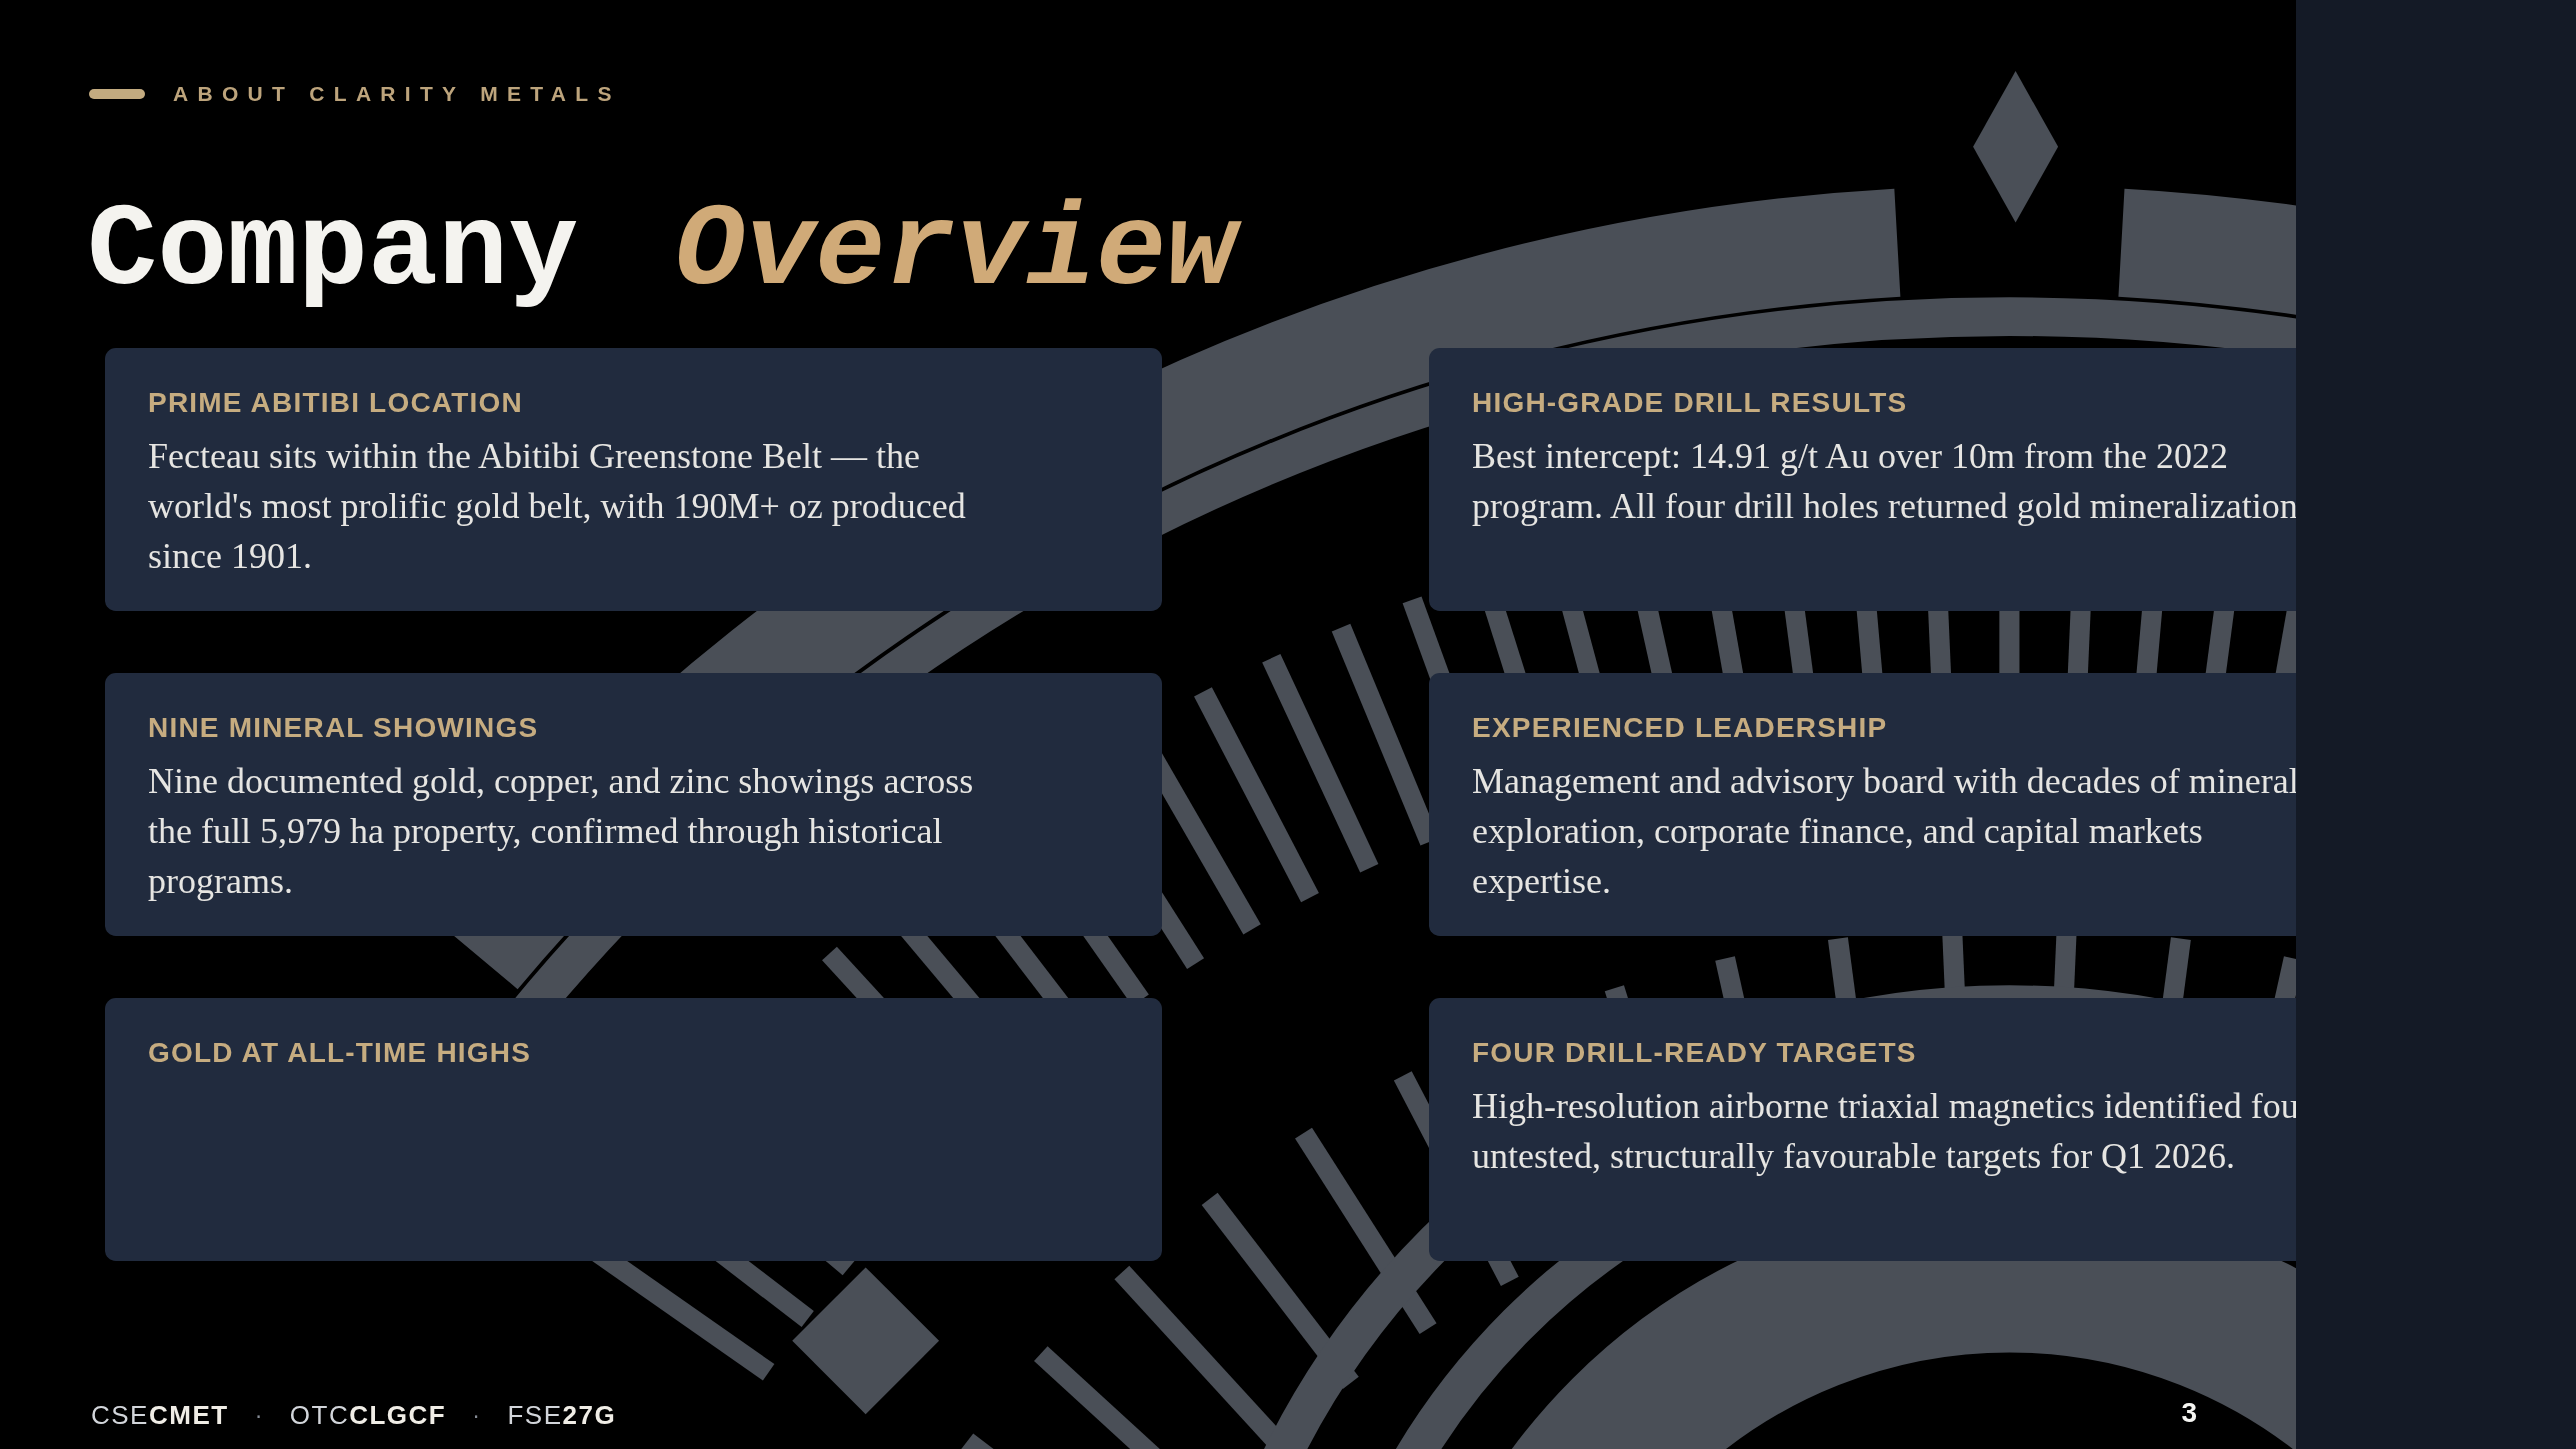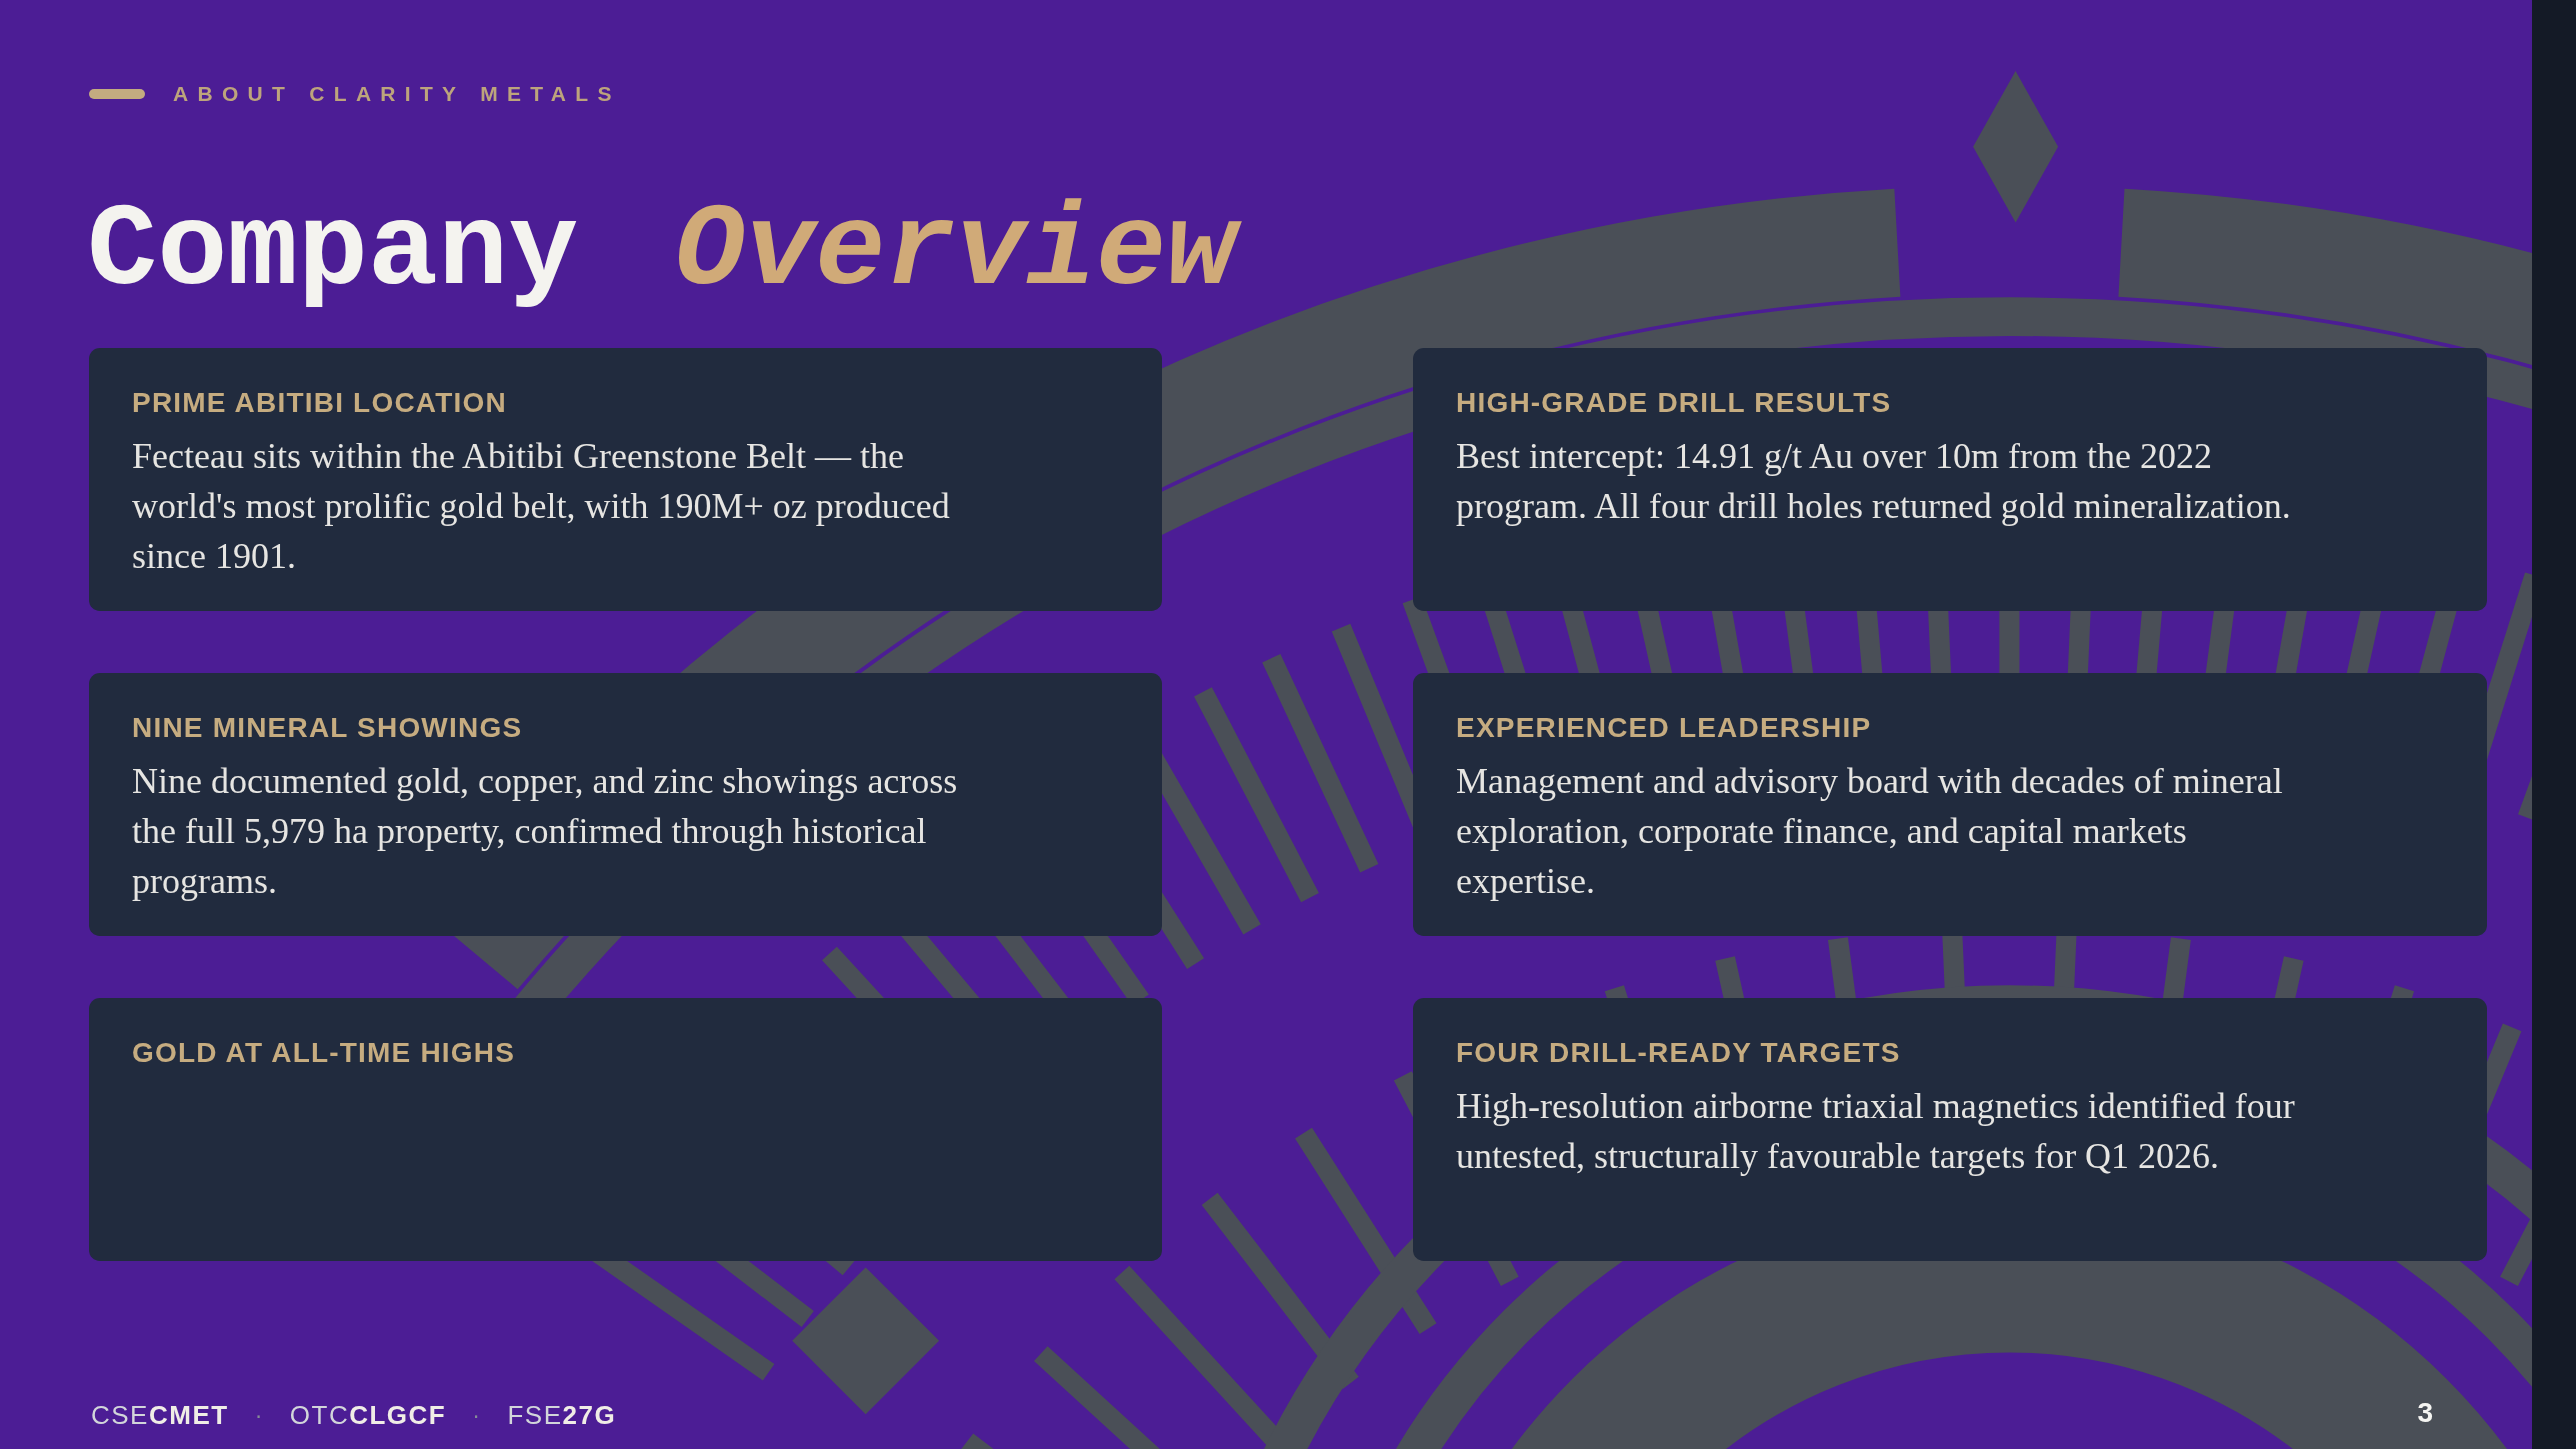--- a/index.html
+++ b/index.html
@@ -2,23 +2,23 @@
 <html style="font-size:12.4px"><head>
 <meta charset="utf-8">
 <style>
   html, body {
     margin: 0;
     padding: 0;
     background: #141a26;
   }
   #slide {
     position: relative;
-    width: 2532px;
+    width: 2296px;
     height: 1449px;
-    background: #4c1d95;
+    background: #000000;
     overflow: hidden;
     font-family: "Liberation Sans", sans-serif;
   }
 
   
   #emblem {
     position: absolute;
     inset: 0;
     width: 2576px;
     height: 1449px;
@@ -68,20 +68,21 @@
     grid-template-rows: 263px 263px 263px;
     column-gap: 251px;
     row-gap: 62px;
   }
   .card {
     background: #212b3e;
     border-radius: 10.8px;
     box-sizing: border-box;
     padding: 39px 43px;
     overflow: hidden;
+    margin-left: 16px;
   }
   .card-title {
     font-size: 28px;
     font-weight: 700;
     letter-spacing: 1.2px;
     color: #c6ac80;
     margin: 0 0 12.4px 0;
   }
   .card-body {
     font-family: "Liberation Serif", serif;

